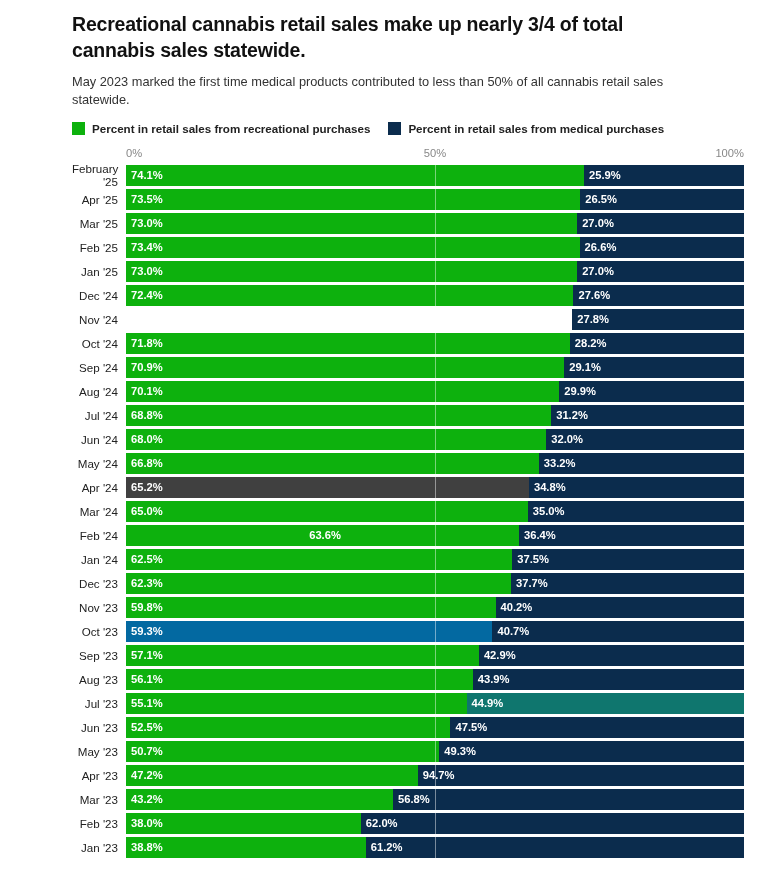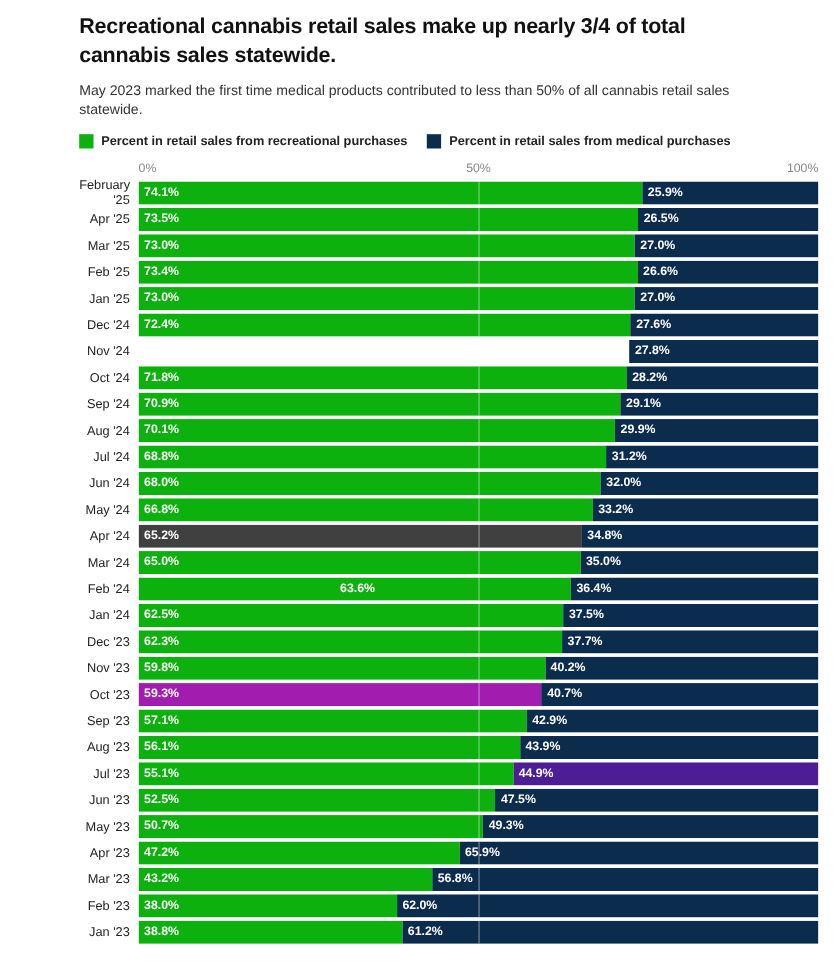--- a/index.html
+++ b/index.html
@@ -383,21 +383,21 @@
             </div>
             <div class="seg seg-med" style="width: 40.2%; background: rgb(11, 44, 77);">
               <span class="seg-val">40.2%</span>
             </div>
             <div class="gridline" style="left: 50%;"></div>
           </div>
         </div>
         <div class="row">
           <div class="row-label">Oct '23</div>
           <div class="bar-track">
-            <div class="seg seg-rec" style="width: 59.3%; background: #a21caf; text-align: right;">
+            <div class="seg seg-rec" style="width: 59.3%; background: #0369a1; text-align: right;">
               <span class="seg-val">59.3%</span>
             </div>
             <div class="seg seg-med" style="width: 40.7%; background: rgb(11, 44, 77);">
               <span class="seg-val">40.7%</span>
             </div>
             <div class="gridline" style="left: 50%;"></div>
           </div>
         </div>
         <div class="row">
           <div class="row-label">Sep '23</div>
@@ -422,21 +422,21 @@
             </div>
             <div class="gridline" style="left: 50%;"></div>
           </div>
         </div>
         <div class="row">
           <div class="row-label">Jul '23</div>
           <div class="bar-track">
             <div class="seg seg-rec" style="width: 55.1%; background: rgb(13, 177, 13);">
               <span class="seg-val">55.1%</span>
             </div>
-            <div class="seg seg-med" style="width: 44.9%; background: #4c1d95;">
+            <div class="seg seg-med" style="width: 44.9%; background: #0f766e;">
               <span class="seg-val">44.9%</span>
             </div>
             <div class="gridline" style="left: 50%;"></div>
           </div>
         </div>
         <div class="row">
           <div class="row-label">Jun '23</div>
           <div class="bar-track">
             <div class="seg seg-rec" style="width: 52.5%; background: rgb(13, 177, 13);">
               <span class="seg-val">52.5%</span>
@@ -459,21 +459,21 @@
             <div class="gridline" style="left: 50%;"></div>
           </div>
         </div>
         <div class="row">
           <div class="row-label">Apr '23</div>
           <div class="bar-track">
             <div class="seg seg-rec" style="width: 47.2%; background: rgb(13, 177, 13);">
               <span class="seg-val">47.2%</span>
             </div>
             <div class="seg seg-med" style="width: 52.8%; background: rgb(11, 44, 77);">
-              <span class="seg-val">65.9%</span>
+              <span class="seg-val">94.7%</span>
             </div>
             <div class="gridline" style="left: 50%;"></div>
           </div>
         </div>
         <div class="row">
           <div class="row-label">Mar '23</div>
           <div class="bar-track">
             <div class="seg seg-rec" style="width: 43.2%; background: rgb(13, 177, 13);">
               <span class="seg-val">43.2%</span>
             </div>

